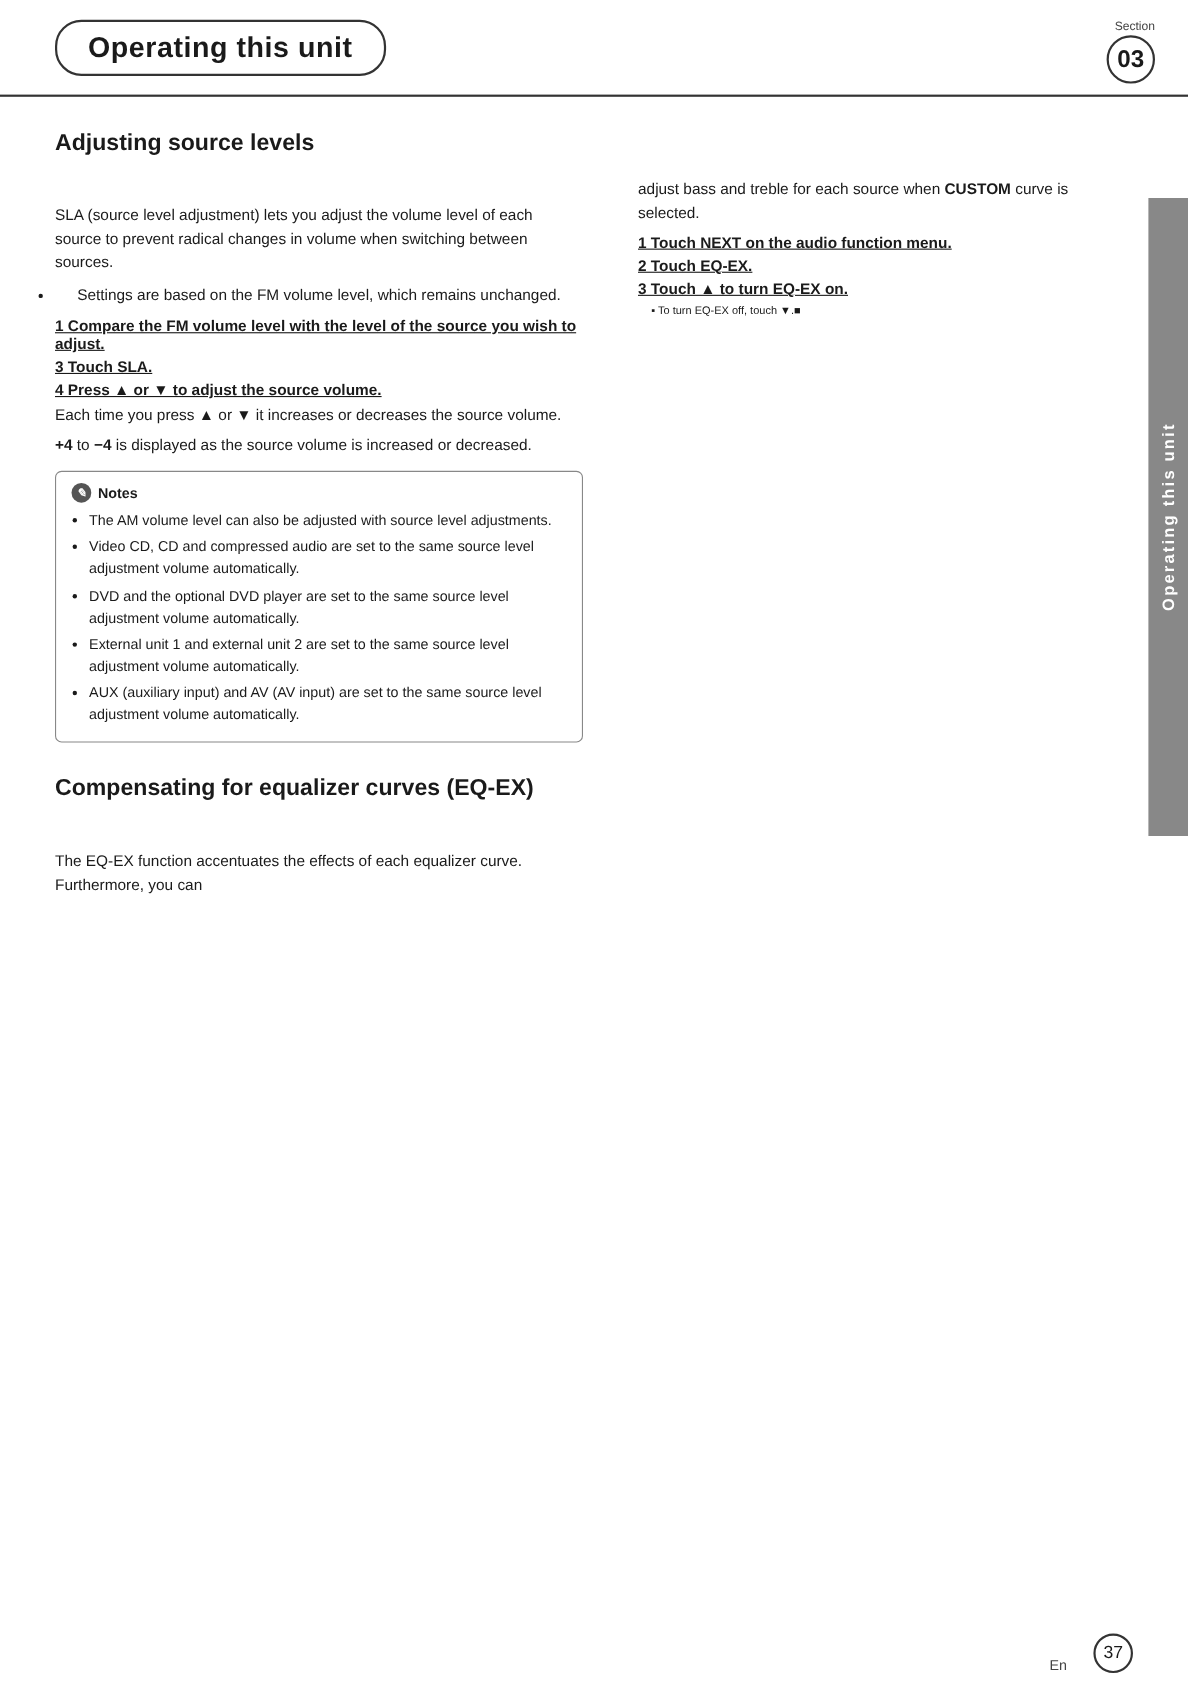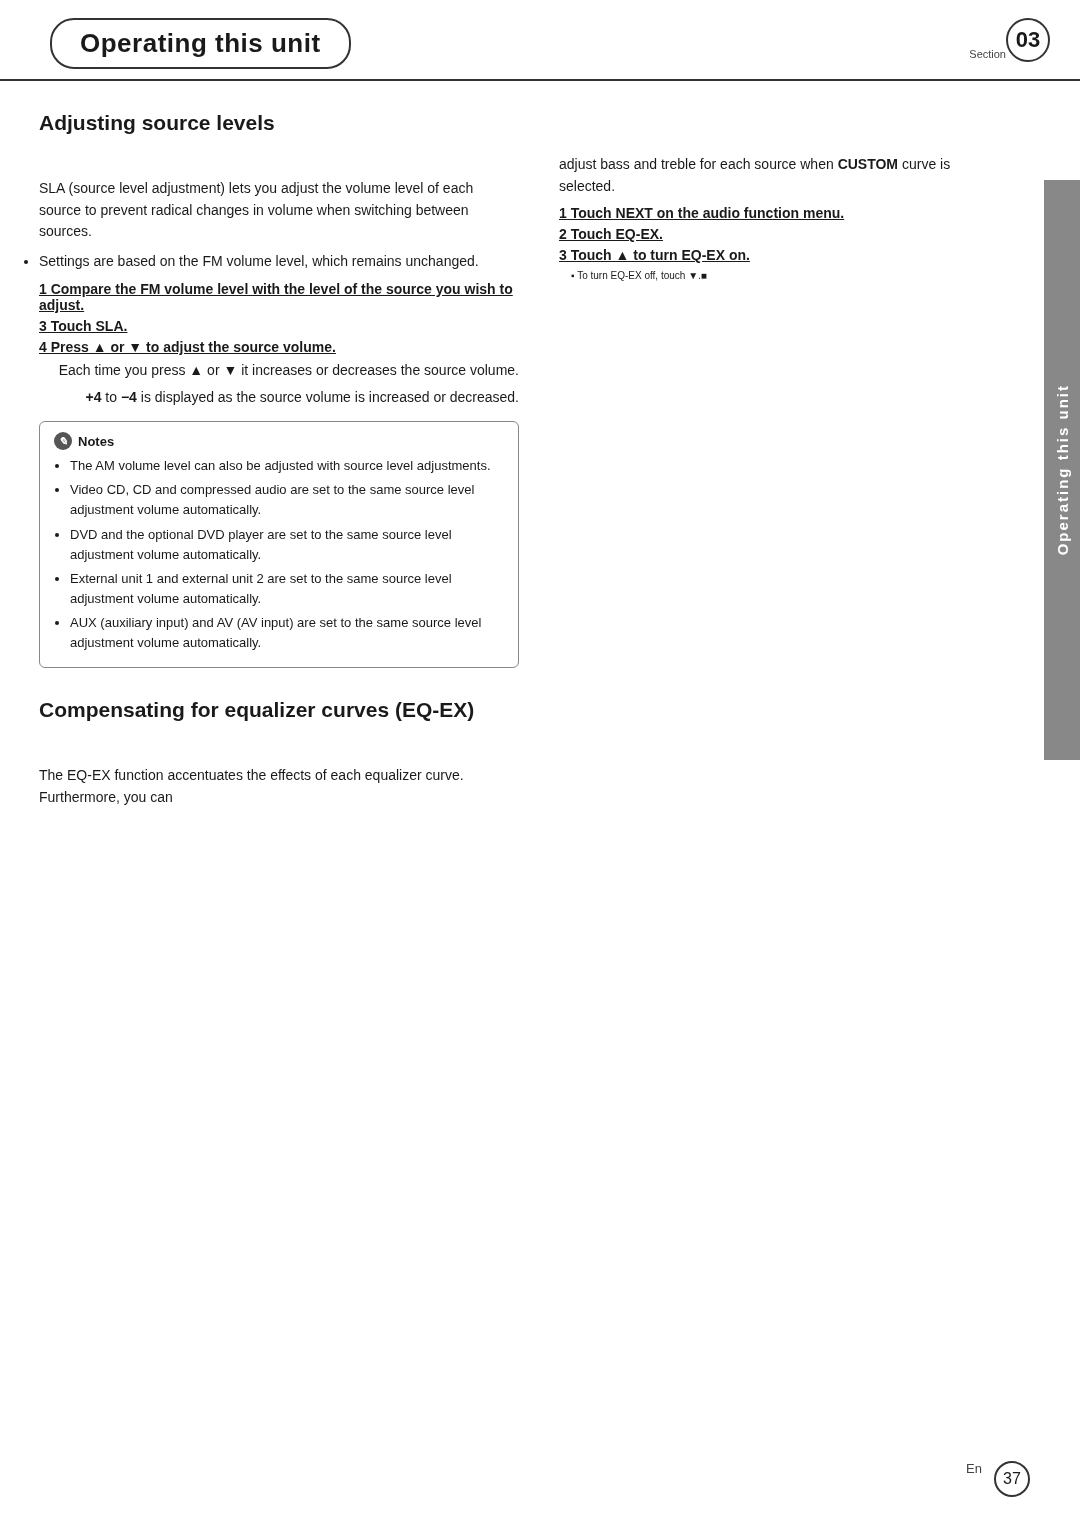--- a/index.html
+++ b/index.html
@@ -30,21 +30,21 @@
       padding: 8px 28px;
       font-size: 26px;
       font-weight: bold;
       letter-spacing: 0.5px;
       white-space: nowrap;
     }
 
     .section-box {
       margin-left: auto;
       display: flex;
-      flex-direction: row;
+      flex-direction: column;
       align-items: flex-end;
     }
 
     .section-label {
       font-size: 11px;
       color: #444;
       margin-bottom: 2px;
     }
 
     .section-number-box {
@@ -78,22 +78,22 @@
       color: white;
       font-size: 15px;
       font-weight: bold;
       letter-spacing: 2px;
       white-space: nowrap;
     }
 
     
     .content {
       display: flex;
-      padding: 20px 60px 20px 39px;
-      gap: 40px;
+      padding: 20px 60px 20px 50px;
+      gap: 50px;
     }
 
     .left-column {
       flex: 1;
       max-width: 480px;
     }
 
     .right-column {
       flex: 1;
       max-width: 440px;
@@ -113,41 +113,41 @@
     .body-text {
       font-size: 14px;
       line-height: 1.55;
       margin-bottom: 8px;
       color: #1a1a1a;
       margin-top: 43px;
     }
 
     .bullet-list {
       margin-bottom: 8px;
+      text-align: center;
     }
 
     .bullet-list li {
       font-size: 14px;
       line-height: 1.55;
       list-style-type: disc;
       margin-bottom: 4px;
     }
 
     .step {
       font-size: 14px;
       font-weight: bold;
       margin-bottom: 5px;
       text-decoration: underline;
     }
 
     .step-body {
       font-size: 14px;
       line-height: 1.55;
       margin-bottom: 6px;
-      text-align: right;
     }
 
     .note-box {
       border: 1px solid #888;
       border-radius: 6px;
       padding: 10px 14px;
       margin-top: 12px;
       margin-bottom: 12px;
     }
 
@@ -182,25 +182,25 @@
       font-size: 13px;
       line-height: 1.55;
       list-style-type: disc;
       margin-bottom: 4px;
       color: #1a1a1a;
     }
 
     
     .footer {
       position: absolute;
-      bottom: 32px;
+      bottom: 8px;
       right: 50px;
       display: flex;
-      align-items: flex-start;
-      gap: 12px;
+      align-items: flex-end;
+      gap: 24px;
     }
 
     .footer-lang {
       font-size: 13px;
       color: #444;
     }
 
     .footer-page {
       border: 2px solid #333;
       border-radius: 50%;

